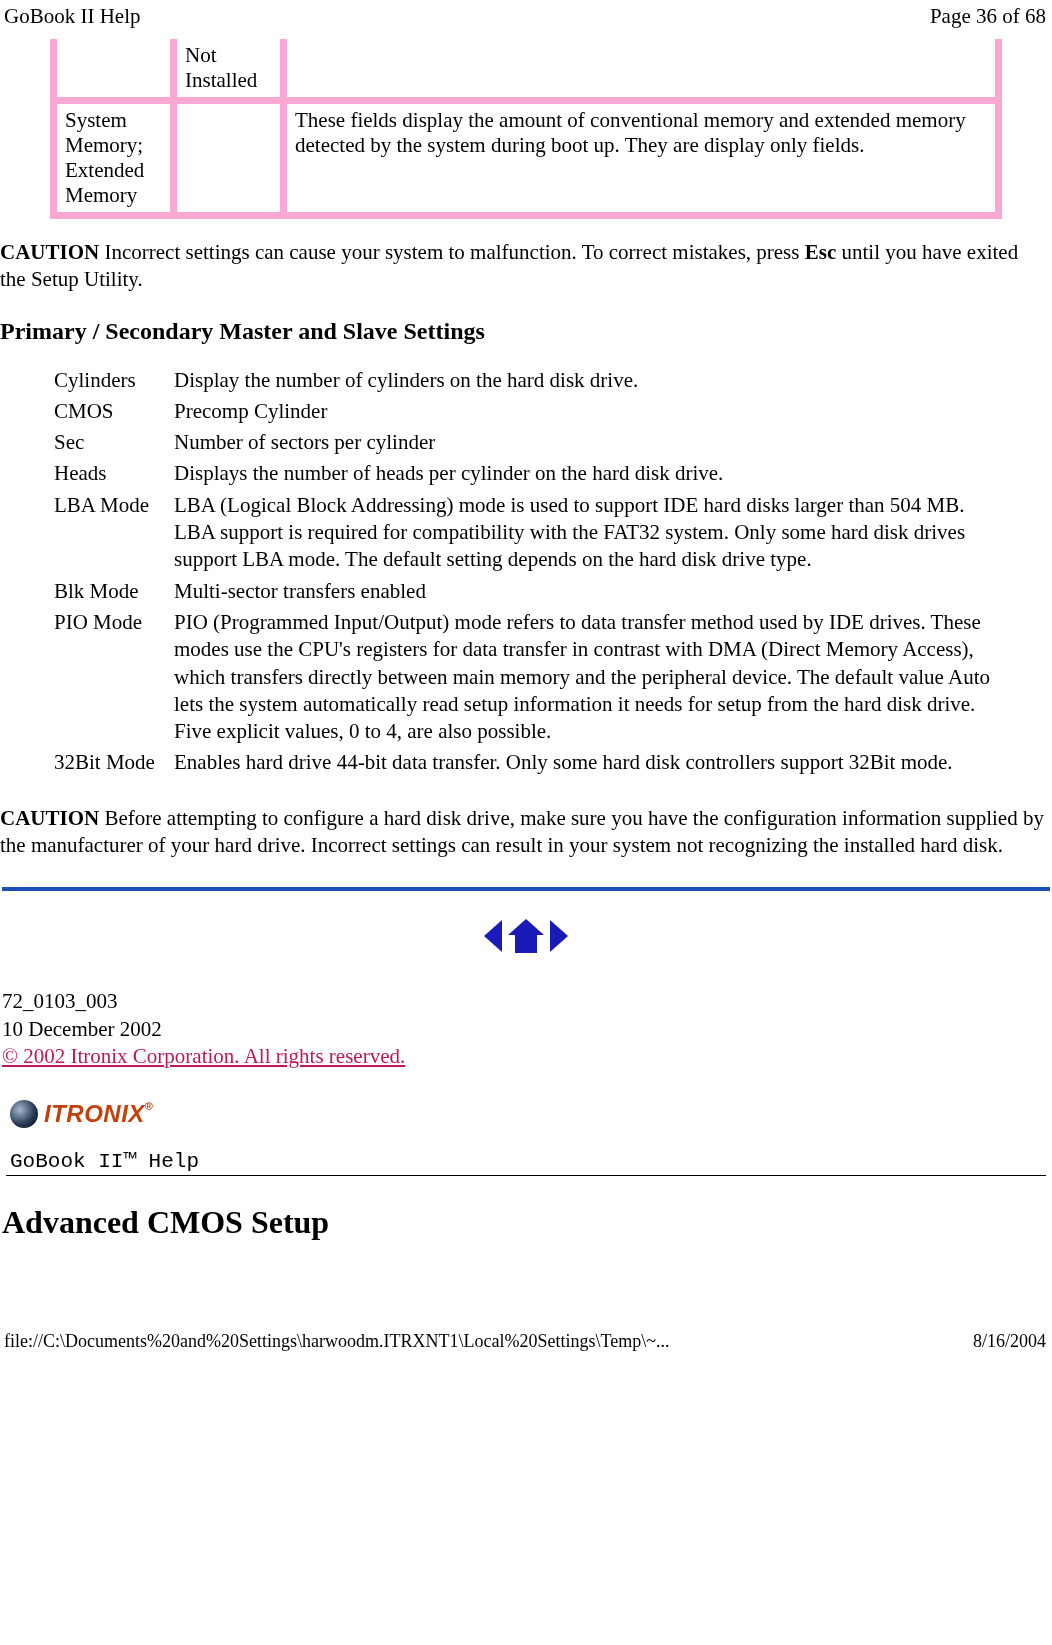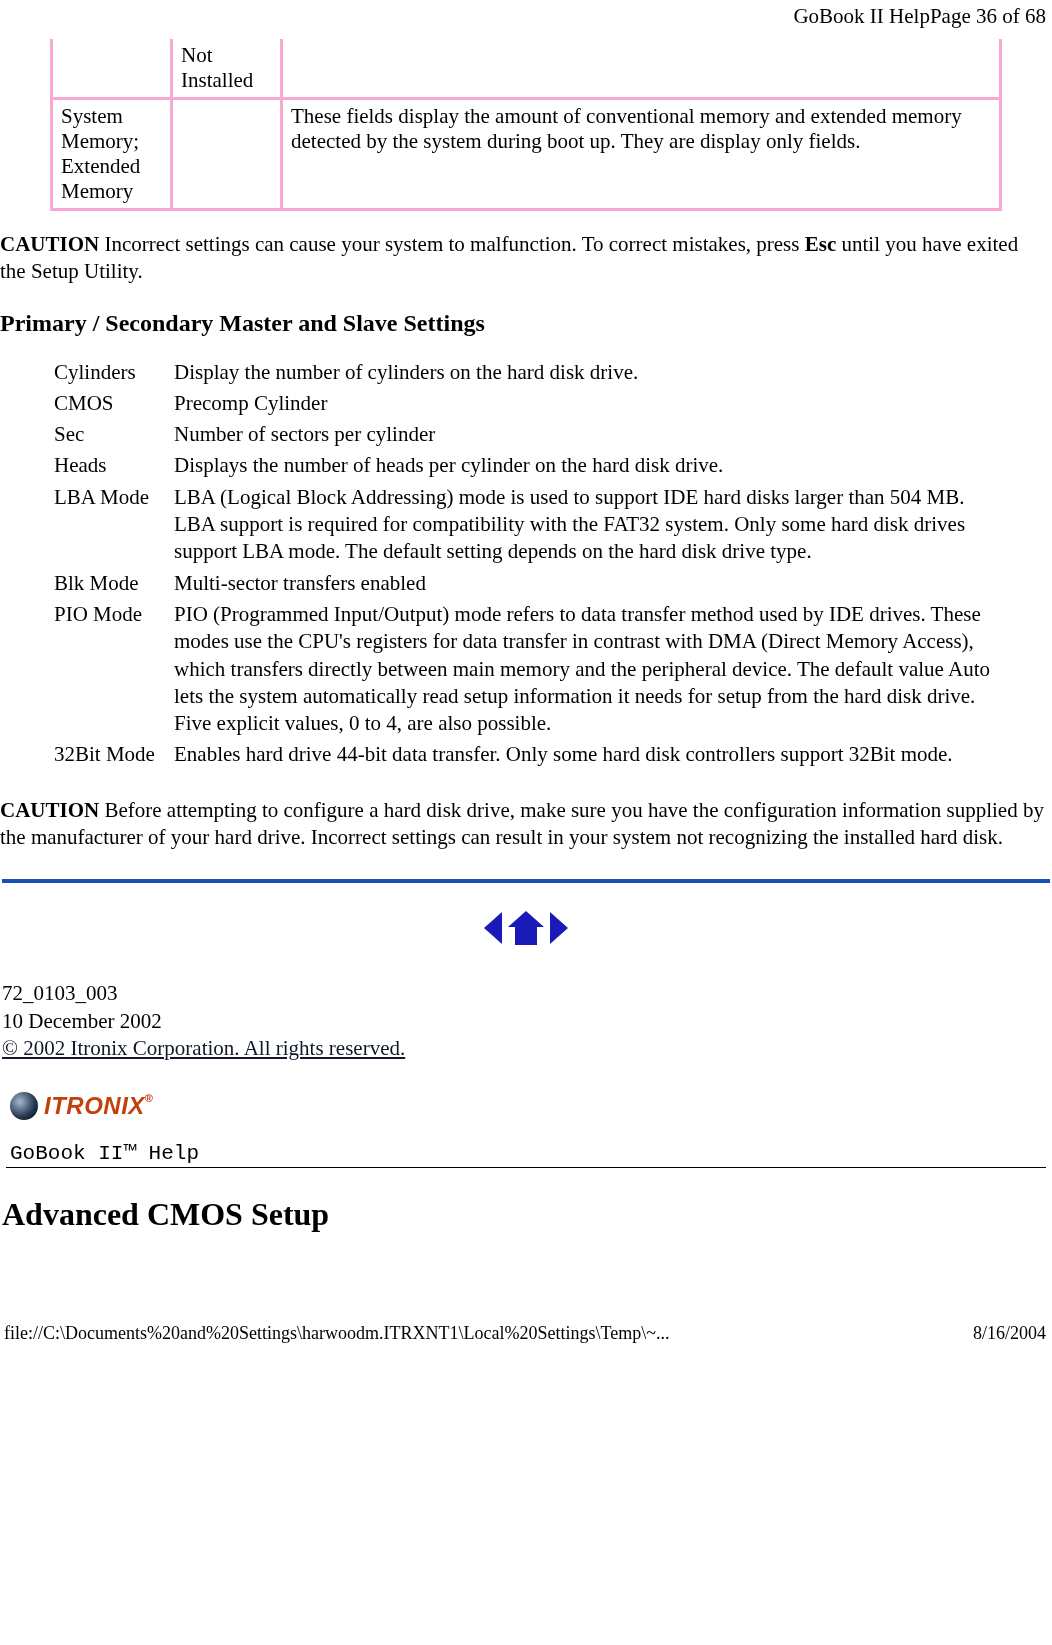--- a/index.html
+++ b/index.html
@@ -6,31 +6,31 @@
     body {
       font-family: "Times New Roman", Times, serif;
       font-size: 21px;
       color: #000;
       background: #fff;
       width: 1052px;
       padding: 0;
     }
     .page-header {
       display: flex;
-      justify-content: flex-end;
+      justify-content: space-between;
       padding: 4px 6px 10px 4px;
       font-size: 21px;
     }
     .table-top {
       margin: 0 50px 0 50px;
       border-collapse: collapse;
       width: calc(100% - 100px);
     }
     .table-top td {
-      border: 3px solid #f9a8d4;
+      border: 7px solid #f9a8d4;
       padding: 4px 8px;
       vertical-align: top;
     }
     .table-top tr.first td {
       border-top: none;
     }
     .table-top td.col1 { width: 120px; }
     .table-top td.col2 { width: 110px; }
     .caution-block {
       padding: 20px 6px 0 0;
@@ -94,21 +94,21 @@
       position: absolute;
       top: 15px; left: 7px;
       width: 22px; height: 19px;
       background: #1a1ab8;
     }
     .meta-block {
       padding: 12px 0 0 2px;
       line-height: 1.3;
     }
     .copyright-link {
-      color: #0f172a;
+      color: #be185d;
       text-decoration: underline;
     }
     .logo-strip {
       padding: 30px 0 0 10px;
     }
     .logo-wrap {
       display: flex;
       align-items: center;
       gap: 6px;
     }

